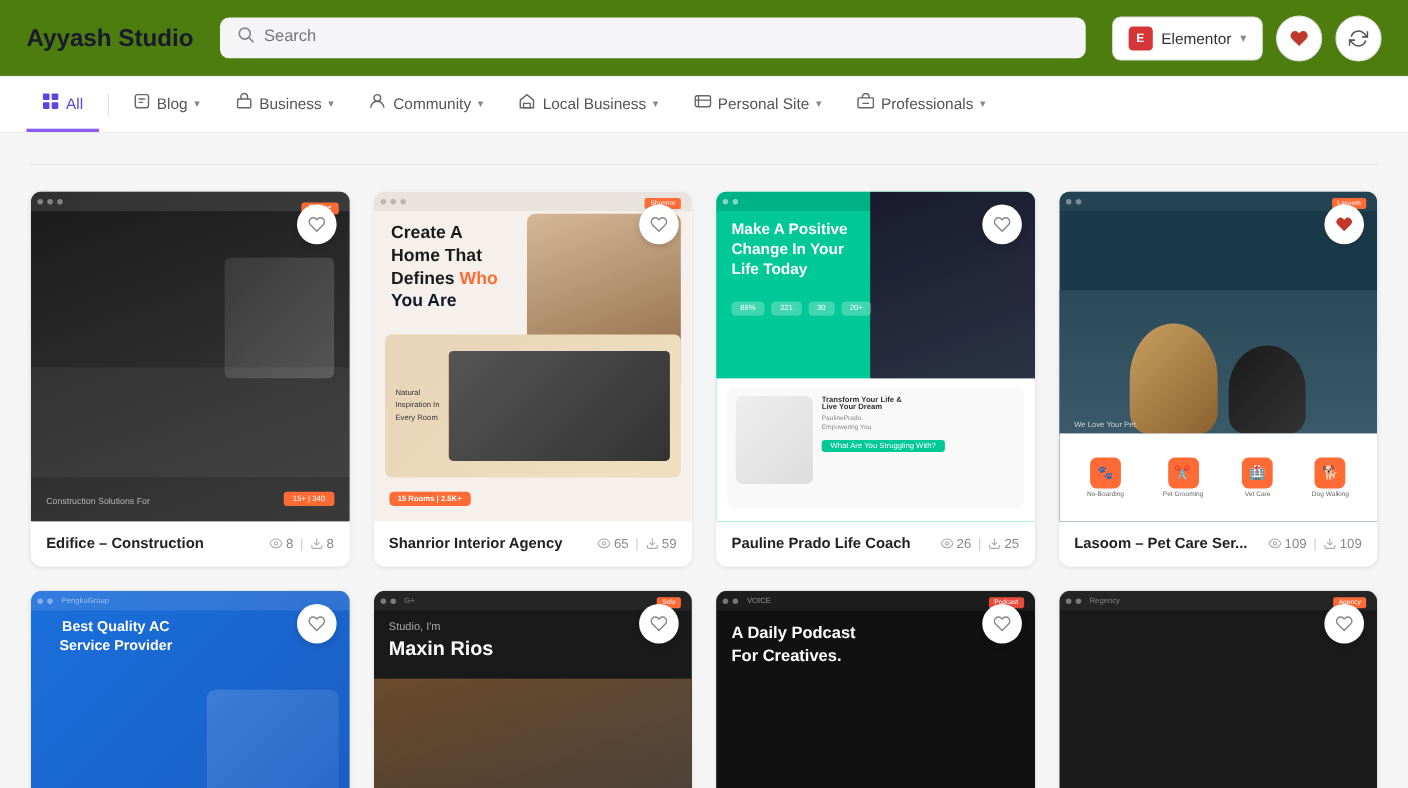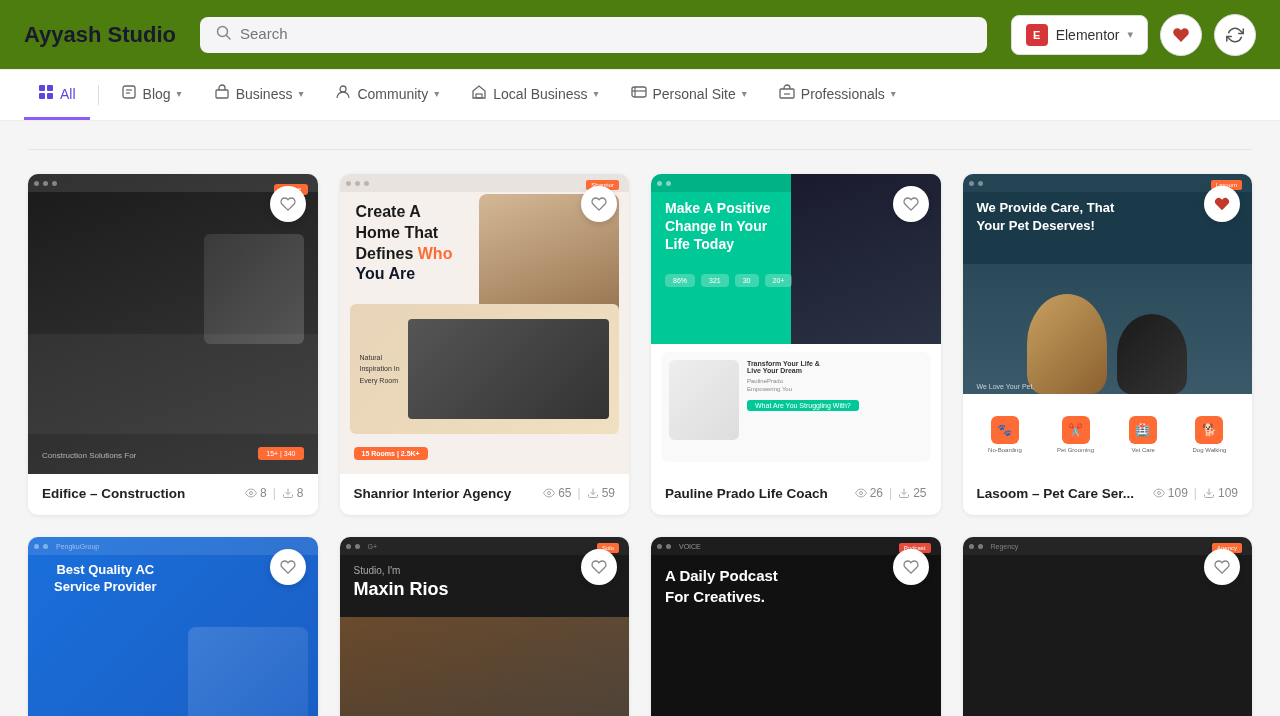--- a/index.html
+++ b/index.html
@@ -149,21 +149,21 @@
       box-shadow: 0 2px 6px rgba(0,0,0,0.15);
       font-size: 16px;
       color: #888;
       border: none;
       transition: color 0.15s;
     }
     .card-like-btn.liked { color: #c0392b; }
     .card-info {
       padding: 12px 14px 14px;
       display: flex;
-      align-items: flex-start;
+      align-items: center;
       justify-content: space-between;
     }
     .card-title {
       font-size: 13.5px;
       font-weight: 600;
       color: #222;
     }
     .card-stats {
       display: flex;
       align-items: center;
@@ -497,23 +497,20 @@
     </div>
 
     <div class="template-card">
       <div class="card-preview" style="background:#1a3a4a;">
         <div class="preview-content">
           <div class="preview-bar" style="background:rgba(255,255,255,0.05);">
             <div class="preview-dot"></div>
               <div class="preview-dot"></div>
           </div>
           <div style="position:absolute;top:6px;right:10px;background:#ff6b35;color:#fff;font-size:6px;padding:2px 5px;border-radius:2px;">Lasoom</div>
-          <div style="position:absolute;top:25px;left:14px;right:14px;font-size:13px;font-weight:700;color:#fff;line-height:1.4;">
-            We Provide Care, That<br>Your Pet Deserves!
-          </div>
 
           <div style="position:absolute;top:90px;left:0;right:0;height:130px;background:linear-gradient(180deg,#2a4a5a 0%,#3a5a6a 100%);display:flex;align-items:flex-end;justify-content:center;gap:10px;padding-bottom:0;">
 
             <div style="width:80px;height:100px;background:linear-gradient(135deg,#c8a060,#8b6030);border-radius:50% 50% 20% 20%;"></div>
             <div style="width:70px;height:80px;background:linear-gradient(135deg,#1a1a1a,#333);border-radius:50% 50% 20% 20%;"></div>
           </div>
 
           <div style="position:absolute;bottom:0;left:0;right:0;height:80px;background:#fff;display:flex;align-items:center;justify-content:space-around;padding:0 8px;">
             <div style="text-align:center;">
               <div style="background:#ff6b35;border-radius:6px;width:28px;height:28px;margin:0 auto 3px;display:flex;align-items:center;justify-content:center;color:#fff;font-size:12px;">🐾</div>

